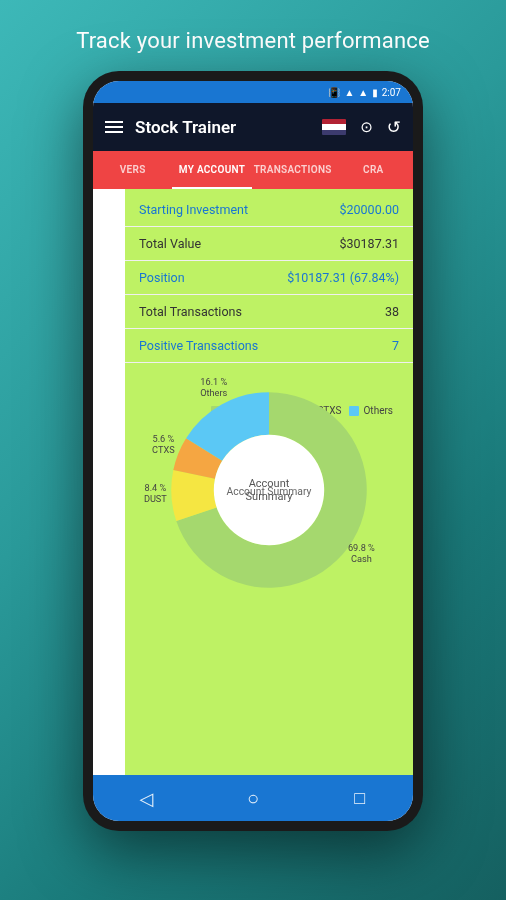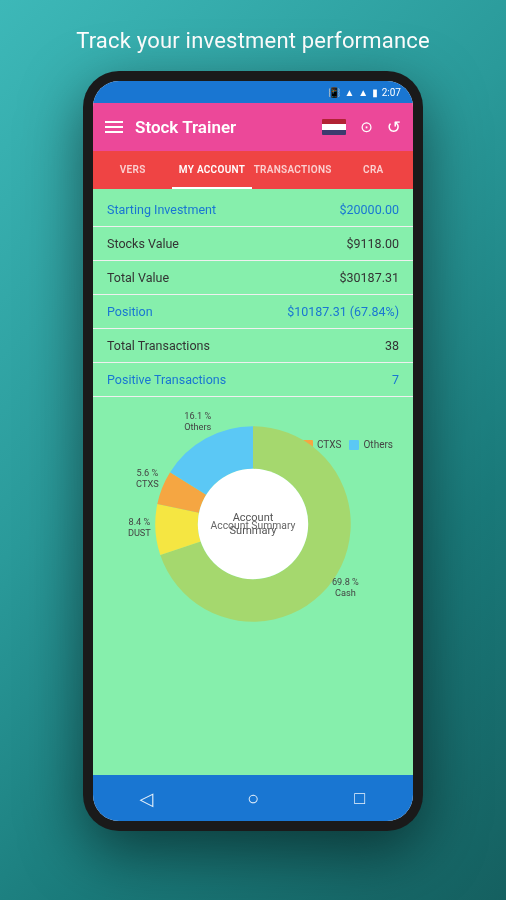--- a/index.html
+++ b/index.html
@@ -52,21 +52,21 @@
       gap: 5px;
       height: 22px;
     }
     .status-icons {
       display: flex;
       align-items: center;
       gap: 4px;
       font-size: 10px;
     }
     .app-bar {
-      background: #ec4899;
+      background: #0f172a;
       color: white;
       display: flex;
       align-items: center;
       padding: 8px 12px;
       gap: 12px;
       height: 48px;
     }
     .hamburger {
       display: flex;
       flex-direction: column;
@@ -121,23 +121,24 @@
       cursor: pointer;
       white-space: nowrap;
       padding: 0 2px;
     }
     .tab.active {
       color: white;
       border-bottom: 2px solid white;
     }
     .content {
       flex: 1;
-      background: #86efac;
+      background: #bef264;
       overflow-y: auto;
       overflow-x: hidden;
+      margin-left: 32px;
     }
     .account-table {
       padding: 4px 0;
     }
     .table-row {
       display: flex;
       justify-content: space-between;
       align-items: center;
       padding: 9px 14px;
       border-bottom: 1px solid #f0f0f0;
@@ -268,24 +269,20 @@
       <div class="tab">TRANSACTIONS</div>
       <div class="tab">CRA</div>
     </div>
 
     <div class="content">
       <div class="account-table">
 
       <div class="table-row">
             <span class="row-label highlight">Starting Investment</span>
             <span class="row-value highlight">$20000.00</span>
-          </div>
-          <div class="table-row">
-            <span class="row-label">Stocks Value</span>
-            <span class="row-value">$9118.00</span>
           </div>
           <div class="table-row">
             <span class="row-label">Total Value</span>
             <span class="row-value">$30187.31</span>
           </div>
           <div class="table-row">
             <span class="row-label highlight">Position</span>
             <span class="row-value highlight">$10187.31  (67.84%)</span>
           </div>
           <div class="table-row">

